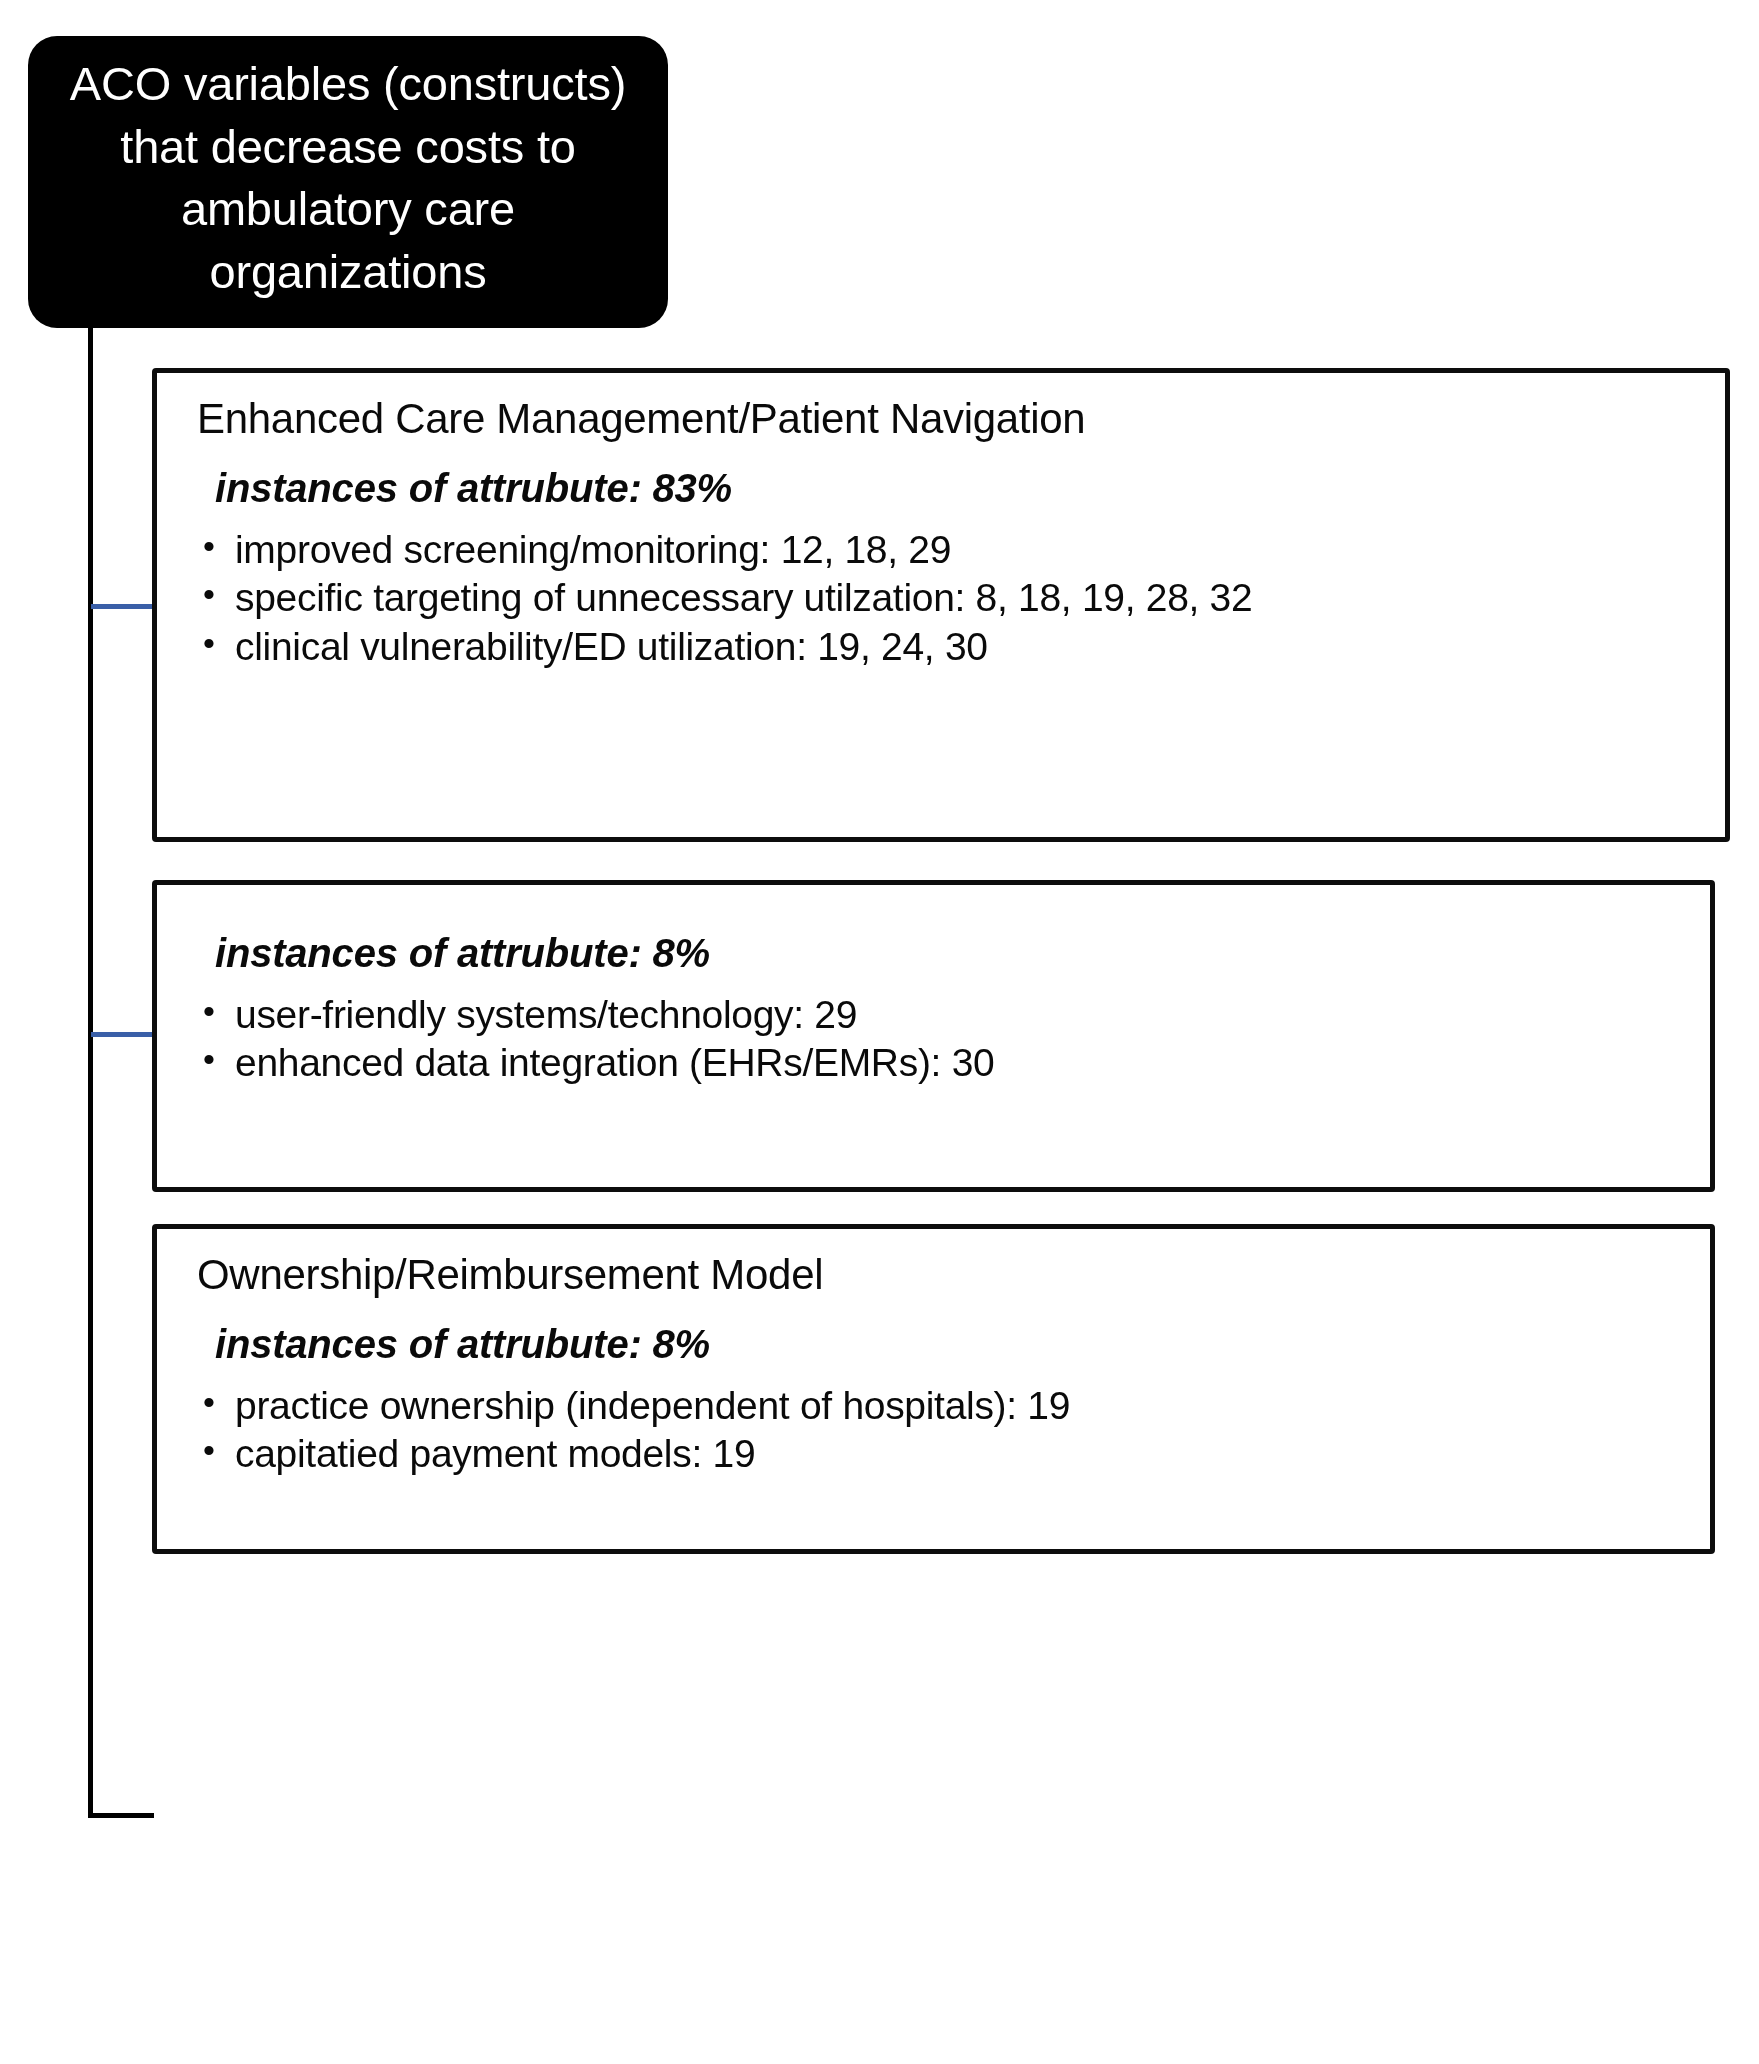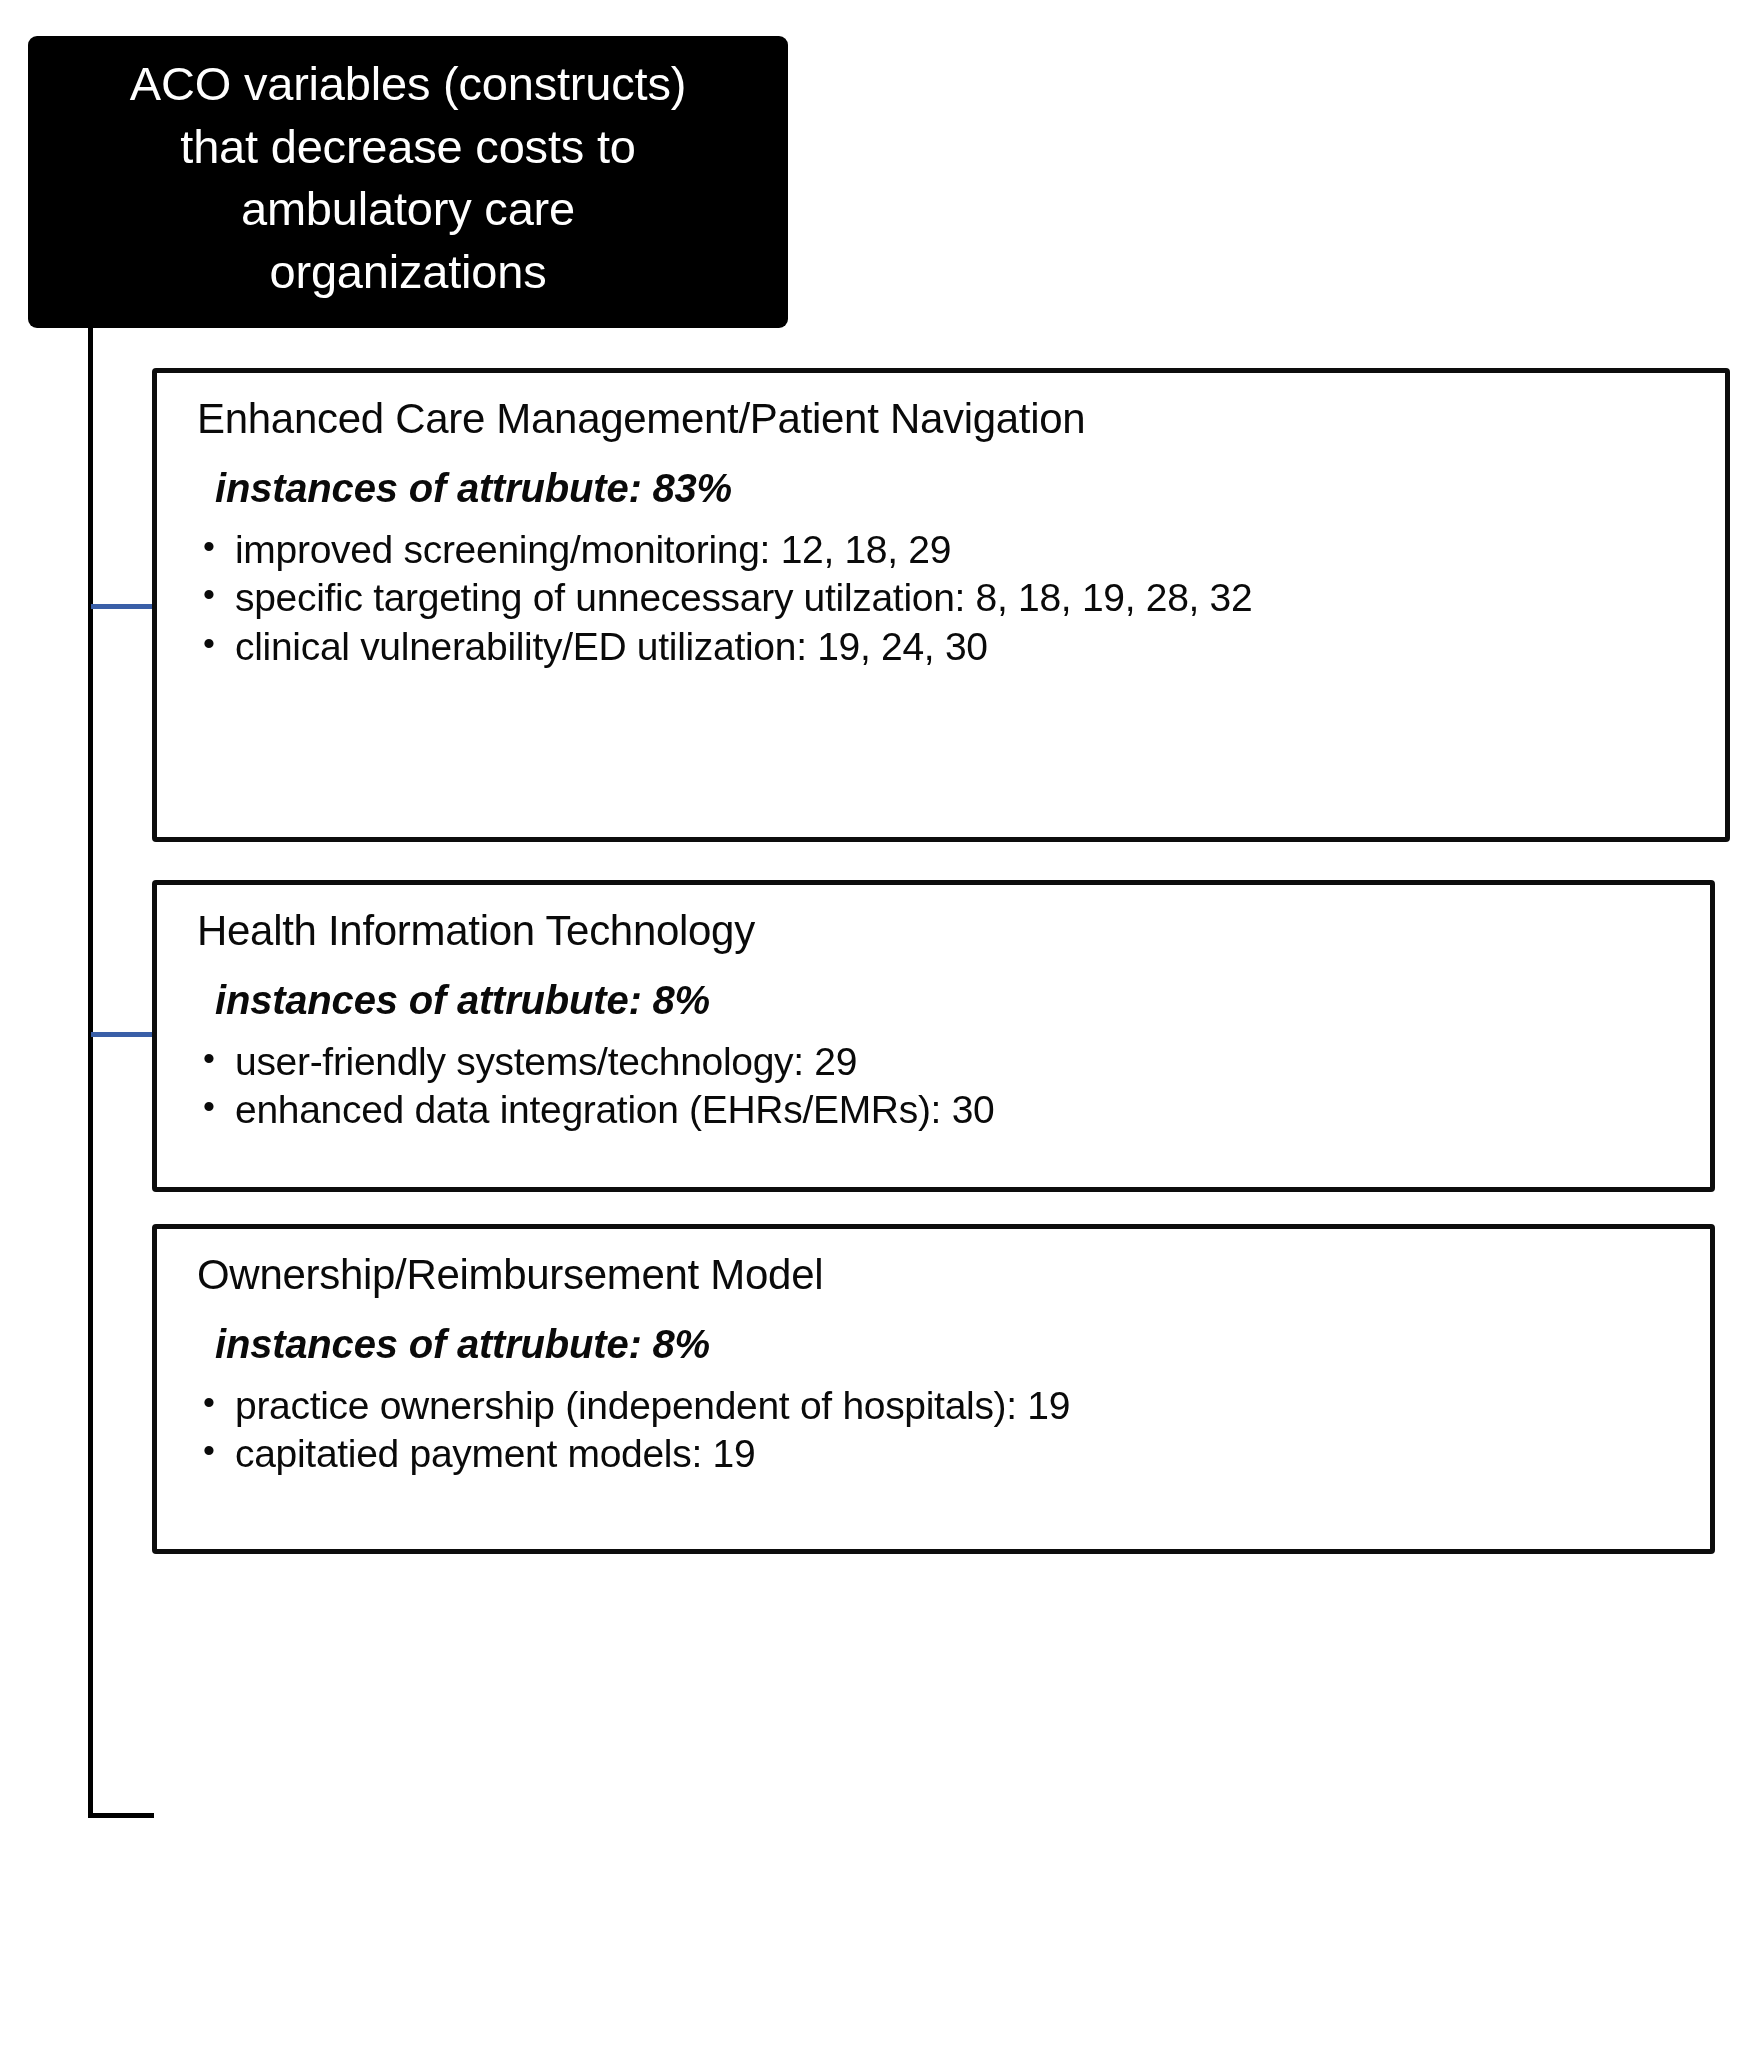--- a/index.html
+++ b/index.html
@@ -21,24 +21,24 @@
     top: 0;
     width: 1759px;
     height: 2064px;
   }
 
   
   .root-node {
     position: absolute;
     left: 28px;
     top: 36px;
-    width: 760px;
+    width: 640px;
     height: 292px;
     background: #000000;
-    border-radius: 9px;
+    border-radius: 29px;
     display: flex;
     align-items: center;
     justify-content: center;
     box-sizing: border-box;
     padding: 6px 26px 14px 26px;
   }
   .root-title {
     color: #ffffff;
     font-size: 47px;
     line-height: 1.33;
@@ -148,21 +148,20 @@
     <div class="card-title">Enhanced Care Management/Patient Navigation</div>
     <div class="card-instances">instances of attrubute:  83%</div>
     <ul class="bullet-list">
       <li class="bullet-item">improved screening/monitoring: 12, 18, 29</li>
       <li class="bullet-item">specific targeting of unnecessary utilzation:  8, 18, 19, 28, 32</li>
       <li class="bullet-item">clinical vulnerability/ED utilization:  19, 24, 30</li>
     </ul>
   </div>
 
   <div class="card card-2">
-    <div class="card-title">Health Information Technology</div>
     <div class="card-instances">instances of attrubute:  8%</div>
     <ul class="bullet-list">
       <li class="bullet-item">user-friendly systems/technology:  29</li>
       <li class="bullet-item">enhanced data integration (EHRs/EMRs):  30</li>
     </ul>
   </div>
 
   <div class="card card-3">
     <div class="card-title">Ownership/Reimbursement Model</div>
     <div class="card-instances">instances of attrubute:  8%</div>

